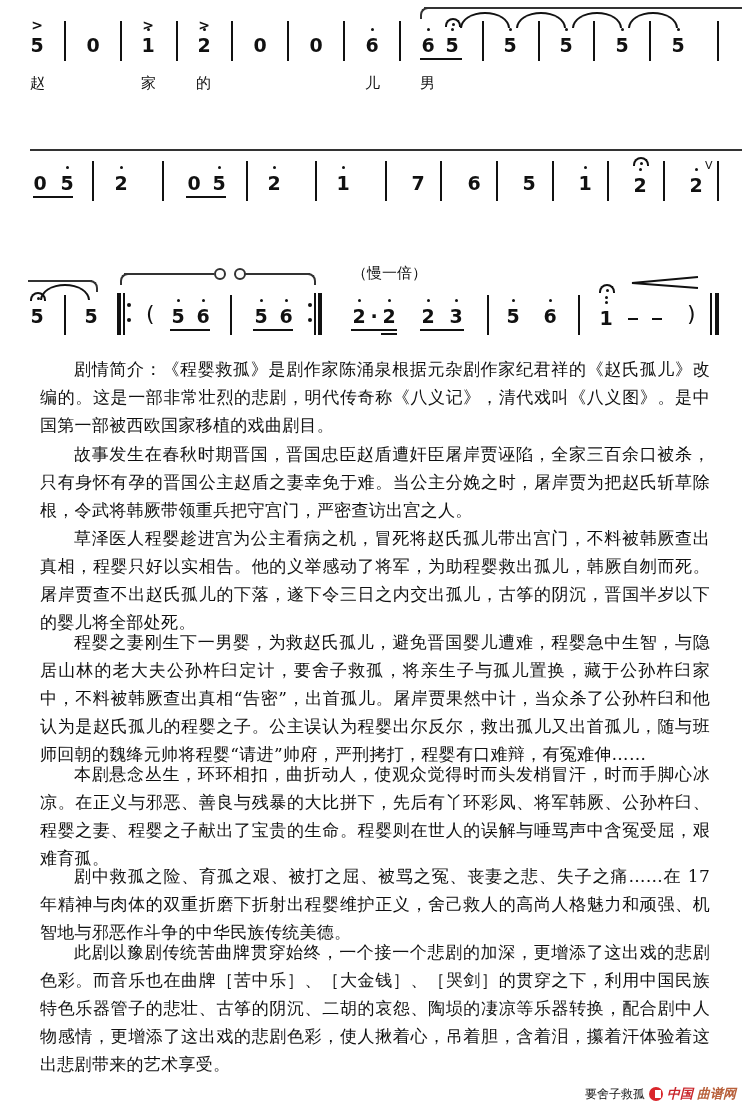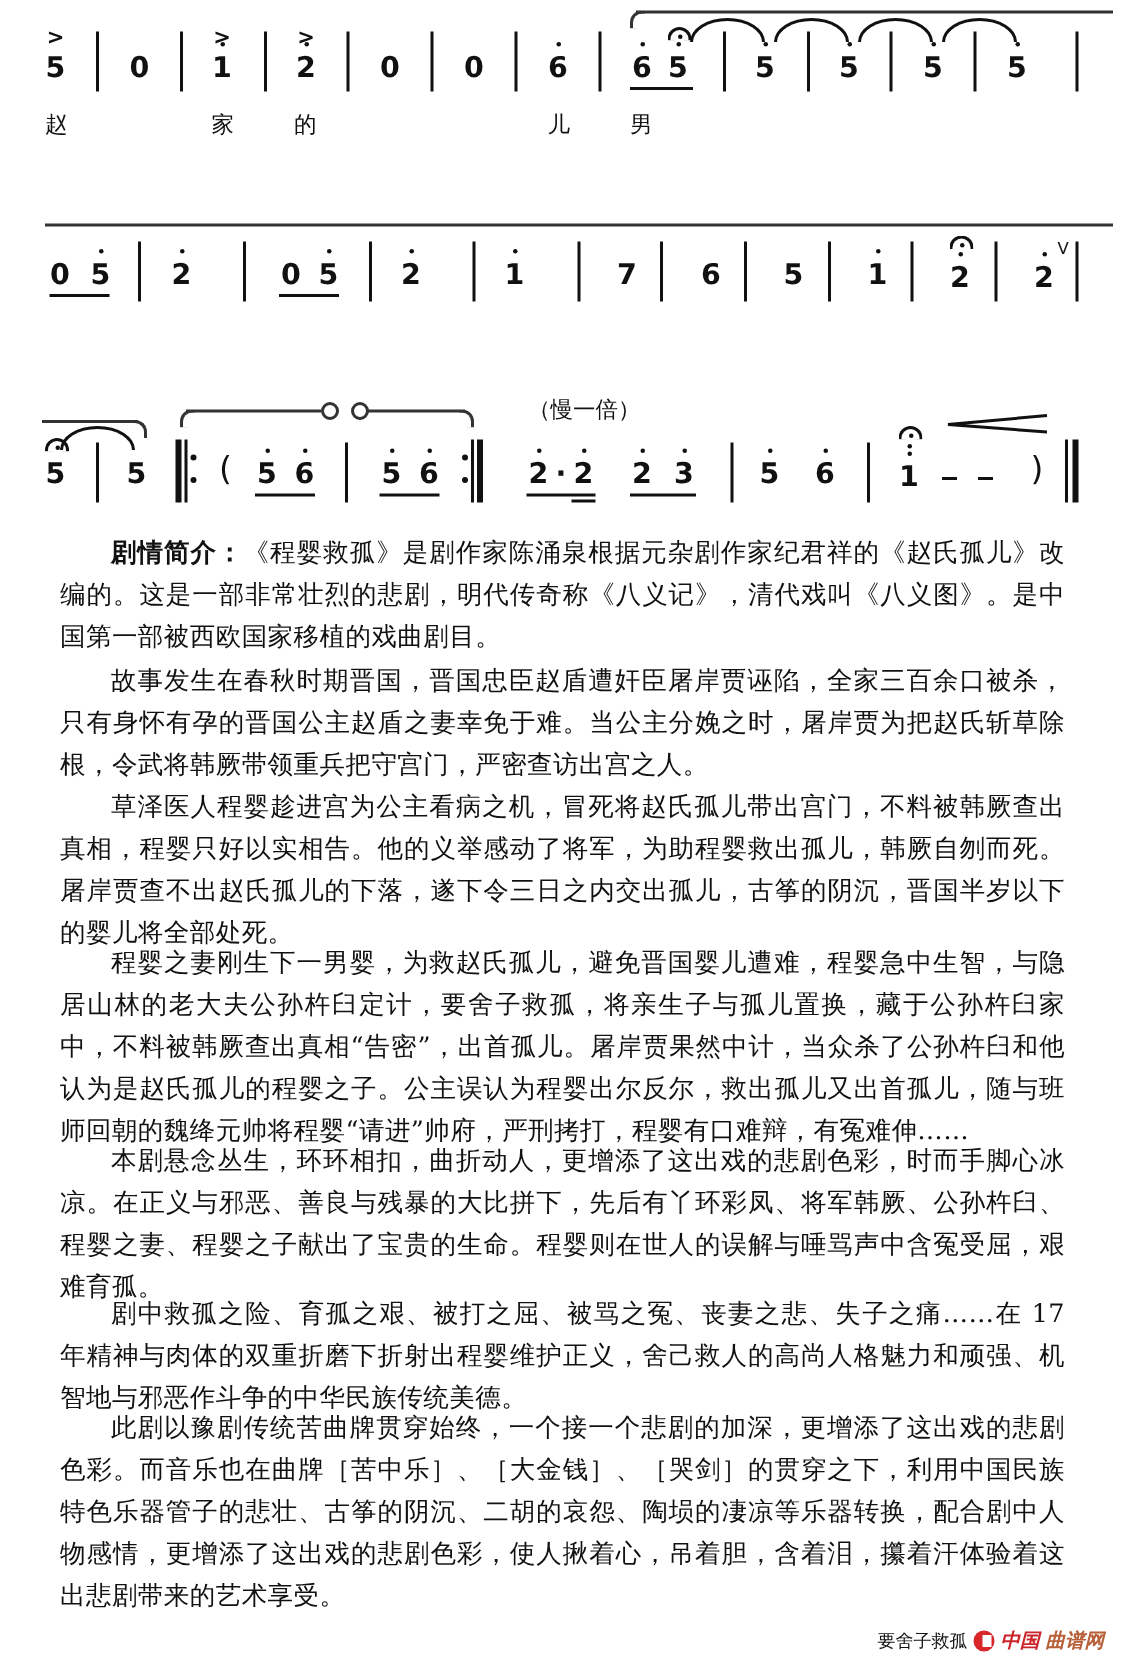--- a/index.html
+++ b/index.html
@@ -43,21 +43,21 @@
     }
     .repeat-dot { position: absolute; width: 4px; height: 4px; background: #111; border-radius: 50%; }
     .paren { position: absolute; font-family: "DejaVu Sans", sans-serif; font-size: 22px; line-height: 22px; }
     .dash { position: absolute; width: 10px; height: 2px; background: #111; }
     .small-text { position: absolute; font-size: 14px; line-height: 16px; }
     
     .para {
       position: absolute; left: 40px; width: 670px; font-size: 17px; line-height: 28px;
       text-align: justify; text-indent: 2em; letter-spacing: 0.3px;
     }
-    .para .lead { font-weight: bold; }
+    .para .lead { font-weight: normal; }
     .footer-page {
       position: absolute; left: 30px; top: 1082px; font-family: Liberation Sans, sans-serif;
       font-size: 24px; letter-spacing: 1px; margin-top: 30px;
     }
     .footer-credit {
       position: absolute; right: 14px; top: 1085px; font-family: "DejaVu Sans", sans-serif;
       font-size: 12px; display: flex; align-items: center; gap: 4px;
     }
     .logo-mark {
       display: inline-block; width: 14px; height: 14px; border-radius: 50%;
@@ -240,21 +240,21 @@
   <div class="bar" style="left:710px; top:293px; height:42px;"></div>
   <div class="bar-thick" style="left:715px; top:293px; height:42px;"></div>
 </div>
 
 <div class="para" style="top:355px;">
   <span class="lead">剧情简介：</span><span>《程婴救孤》是剧作家陈涌泉根据元杂剧作家纪君祥的《赵氏孤儿》改编的。这是一部非常壮烈的悲剧，明代传奇称《八义记》，清代戏叫《八义图》。是中国第一部被西欧国家移植的戏曲剧目。</span>
 </div>
 <div class="para" style="top:440px;">故事发生在春秋时期晋国，晋国忠臣赵盾遭奸臣屠岸贾诬陷，全家三百余口被杀，只有身怀有孕的晋国公主赵盾之妻幸免于难。当公主分娩之时，屠岸贾为把赵氏斩草除根，令武将韩厥带领重兵把守宫门，严密查访出宫之人。</div>
 <div class="para" style="top:524px;">草泽医人程婴趁进宫为公主看病之机，冒死将赵氏孤儿带出宫门，不料被韩厥查出真相，程婴只好以实相告。他的义举感动了将军，为助程婴救出孤儿，韩厥自刎而死。屠岸贾查不出赵氏孤儿的下落，遂下令三日之内交出孤儿，古筝的阴沉，晋国半岁以下的婴儿将全部处死。</div>
 <div class="para" style="top:628px;">程婴之妻刚生下一男婴，为救赵氏孤儿，避免晋国婴儿遭难，程婴急中生智，与隐居山林的老大夫公孙杵臼定计，要舍子救孤，将亲生子与孤儿置换，藏于公孙杵臼家中，不料被韩厥查出真相“告密”，出首孤儿。屠岸贾果然中计，当众杀了公孙杵臼和他认为是赵氏孤儿的程婴之子。公主误认为程婴出尔反尔，救出孤儿又出首孤儿，随与班师回朝的魏绛元帅将程婴“请进”帅府，严刑拷打，程婴有口难辩，有冤难伸……</div>
-<div class="para" style="top:760px;">本剧悬念丛生，环环相扣，曲折动人，更增添了这出戏的悲剧色彩，时而手脚心冰凉。在正义与邪恶、善良与残暴的大比拼下，先后有丫环彩凤、将军韩厥、公孙杵臼、程婴之妻、程婴之子献出了宝贵的生命。程婴则在世人的误解与唾骂声中含冤受屈，艰难育孤。</div>
+<div class="para" style="top:760px;">本剧悬念丛生，环环相扣，曲折动人，使观众觉得时而头发梢冒汗，时而手脚心冰凉。在正义与邪恶、善良与残暴的大比拼下，先后有丫环彩凤、将军韩厥、公孙杵臼、程婴之妻、程婴之子献出了宝贵的生命。程婴则在世人的误解与唾骂声中含冤受屈，艰难育孤。</div>
 <div class="para" style="top:862px;">剧中救孤之险、育孤之艰、被打之屈、被骂之冤、丧妻之悲、失子之痛……在 17 年精神与肉体的双重折磨下折射出程婴维护正义，舍己救人的高尚人格魅力和顽强、机智地与邪恶作斗争的中华民族传统美德。</div>
 <div class="para" style="top:938px;">此剧以豫剧传统苦曲牌贯穿始终，一个接一个悲剧的加深，更增添了这出戏的悲剧色彩。而音乐也在曲牌［苦中乐］、［大金钱］、［哭剑］的贯穿之下，利用中国民族特色乐器管子的悲壮、古筝的阴沉、二胡的哀怨、陶埙的凄凉等乐器转换，配合剧中人物感情，更增添了这出戏的悲剧色彩，使人揪着心，吊着胆，含着泪，攥着汗体验着这出悲剧带来的艺术享受。</div>
 
 <div class="footer-page">7-7</div>
 <div class="footer-credit">
   <span>要舍子救孤</span>
   <span class="logo-mark"></span>
   <span class="logo-a">中国</span>
     <span class="logo-b">曲谱网</span>
 </div>

